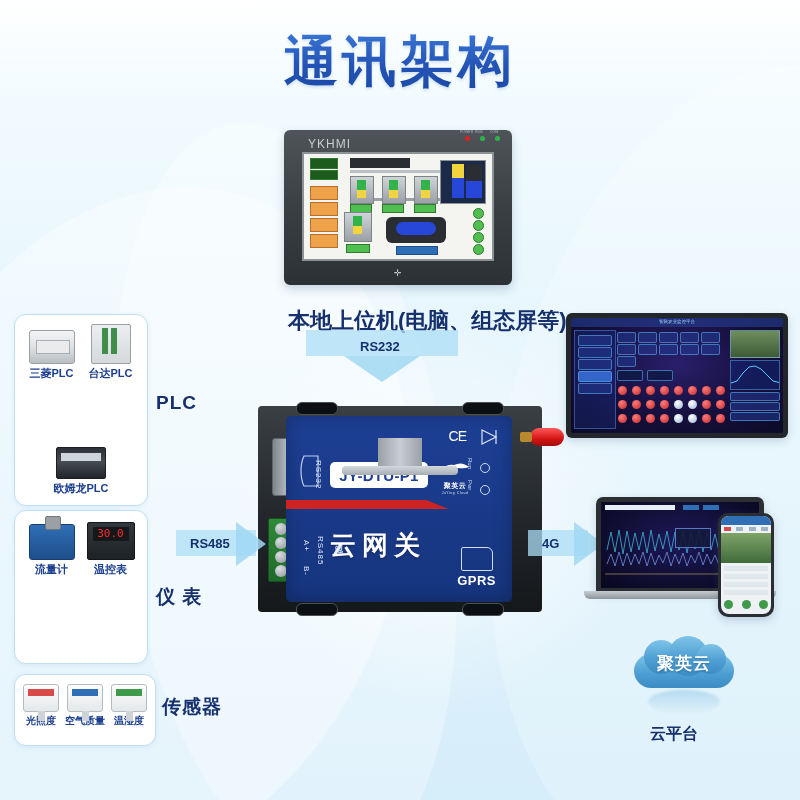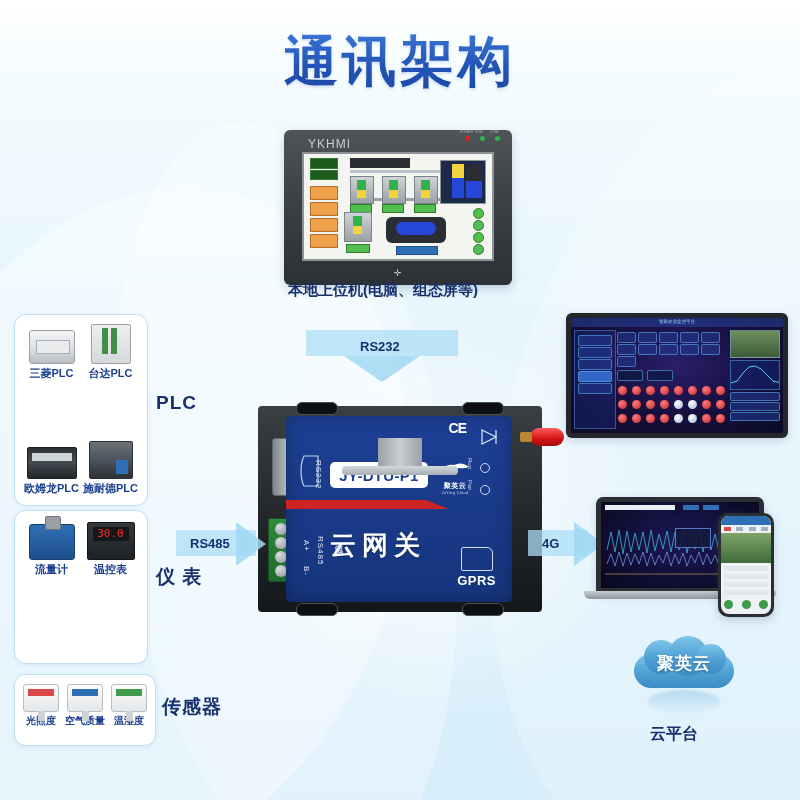--- a/index.html
+++ b/index.html
@@ -130,21 +130,21 @@
             clip-path:polygon(0 0,62% 0,72% 100%,100% 100%,100% 100%,0 100%);}
   .gw-label{position:absolute;left:44px;top:46px;width:98px;height:26px;background:#fff;border-radius:5px;
             display:flex;align-items:center;justify-content:center;color:#1d3f94;font-weight:bold;font-size:15px;letter-spacing:.3px;}
   .gw-big{position:absolute;left:44px;top:112px;color:#fff;font-size:26px;font-weight:bold;letter-spacing:6px;
           text-shadow:0 1px 2px rgba(0,0,0,.3);}
   .vrt{writing-mode:vertical-rl;text-orientation:mixed;}
   .gw-rs232{position:absolute;left:28px;top:44px;color:#dce6f7;font-size:8px;letter-spacing:1px;}
   .gw-rs485{position:absolute;left:30px;top:120px;color:#dce6f7;font-size:8px;letter-spacing:1px;}
   .gw-pwr{position:absolute;left:46px;top:122px;color:#dce6f7;font-size:8px;letter-spacing:1px;}
   .gw-ab{position:absolute;left:16px;top:124px;color:#dce6f7;font-size:8px;letter-spacing:1px;}
-  .gw-ce{position:absolute;right:46px;top:4px;color:#fff;font-size:14px;font-weight:bold;letter-spacing:-1px;margin-left:8px;}
+  .gw-ce{position:absolute;right:46px;top:12px;color:#fff;font-size:14px;font-weight:normal;letter-spacing:-1px;margin-left:8px;}
   .led-ring{width:8px;height:8px;border-radius:50%;border:1px solid #cfdcf4;margin:5px 0 0 5px;}
   .gw-gprs{position:absolute;right:16px;bottom:14px;text-align:center;color:#fff;}
   .sim{width:30px;height:22px;border:1px solid #cfdcf4;border-radius:2px 6px 2px 2px;margin:0 auto 2px;}
   .gw-logo{position:absolute;left:152px;top:44px;text-align:center;color:#fff;}
   .gw-ant{position:absolute;right:-22px;top:30px;width:34px;height:18px;border-radius:9px;
           background:linear-gradient(180deg,#ff5a5a 0%,#d41414 60%,#a10d0d 100%);}
   .gw-ant:before{content:"";position:absolute;left:-10px;top:4px;width:12px;height:10px;background:#b8892f;border-radius:2px;}
   .gw-db9{position:absolute;left:14px;top:40px;width:16px;height:56px;background:linear-gradient(90deg,#7d868c,#b9c1c6);border:1px solid #5d6569;border-radius:3px;}
   .gw-term{position:absolute;left:10px;top:120px;width:24px;height:62px;background:linear-gradient(180deg,#2f8a3a,#1f6a2a);border:1px solid #155020;border-radius:2px;}
   .gw-term i{position:absolute;left:6px;width:12px;height:12px;border-radius:50%;background:radial-gradient(circle at 35% 30%,#d8dde0,#8d9499);}
@@ -232,21 +232,21 @@
       <div style="position:absolute;right:6px;top:6px;width:44px;height:42px;background:#1c2a4a;border:1px solid #8d9297"></div>
       <div style="position:absolute;right:10px;top:10px;width:16px;height:34px;background:linear-gradient(180deg,#2a2e33 50%,#2747d8 50%)"></div>
       <div style="position:absolute;right:28px;top:10px;width:12px;height:34px;background:linear-gradient(180deg,#f2d43c 40%,#2747d8 40%)"></div>
       <div class="gbtn" style="right:8px;top:54px;width:9px;height:9px;border-radius:50%"></div>
       <div class="gbtn" style="right:8px;top:66px;width:9px;height:9px;border-radius:50%"></div>
       <div class="gbtn" style="right:8px;top:78px;width:9px;height:9px;border-radius:50%"></div>
       <div class="gbtn" style="right:8px;top:90px;width:9px;height:9px;border-radius:50%"></div>
     </div>
     <div class="hmi-home">✛</div>
   </div>
-  <div class="cap" style="left:288px;top:281px;font-size:15px;">本地上位机(电脑、组态屏等)</div>
+  <div class="cap" style="left:288px;top:306px;font-size:22px;">本地上位机(电脑、组态屏等)</div>
 
   <div class="tri-down" style="left:344px;top:356px;"></div>
   <div class="band-h" style="left:306px;top:330px;width:152px;background:rgba(172,222,245,.75);"></div>
   <div class="arrow-lbl" style="left:360px;top:339px;">RS232</div>
 
   <div class="gw-wrap">
     <div class="gw-mount">
       <div class="mhole" style="left:38px;top:-4px;"></div>
       <div class="mhole" style="right:38px;top:-4px;"></div>
       <div class="mhole" style="left:38px;bottom:-4px;"></div>
@@ -329,47 +329,41 @@
             <div class="d plc-delta"></div>
           </div>
         <div class="lbl">台达PLC</div>
       </div>
       <div class="cell">
         <div class="thumb">
             <div class="d plc-omron"></div>
           </div>
         <div class="lbl">欧姆龙PLC</div>
       </div>
-      <div class="cell">
-        <div class="thumb">
-            <div class="d plc-schneider"></div>
-          </div>
-        <div class="lbl">施耐德PLC</div>
-      </div>
     </div>
   </div>
   <div class="cap" style="left:156px;top:392px;font-size:19px;letter-spacing:1px;">PLC</div>
 
   <div class="boxgrp" style="left:14px;top:510px;width:132px;height:152px;">
     <div class="gridwrap">
       <div class="cell">
         <div class="thumb">
             <div class="d m-flow"></div>
           </div>
         <div class="lbl">流量计</div>
       </div>
       <div class="cell">
         <div class="thumb">
             <div class="d m-temp"></div>
           </div>
         <div class="lbl">温控表</div>
       </div>
     </div>
   </div>
-  <div class="cap" style="left:156px;top:564px;font-size:19px;letter-spacing:1px;">仪 表</div>
+  <div class="cap" style="left:156px;top:584px;font-size:19px;letter-spacing:1px;">仪 表</div>
 
   <div class="boxgrp" style="left:14px;top:674px;width:140px;height:70px;">
     <div class="gridwrap" style="padding:7px 4px;">
       <div class="cell cell3">
         <div class="thumb" style="height:30px;">
             <div class="d s-box">
               <span class="s-stem"></span>
             </div>
           </div>
         <div class="lbl" style="font-size:10px;">光照度</div>

